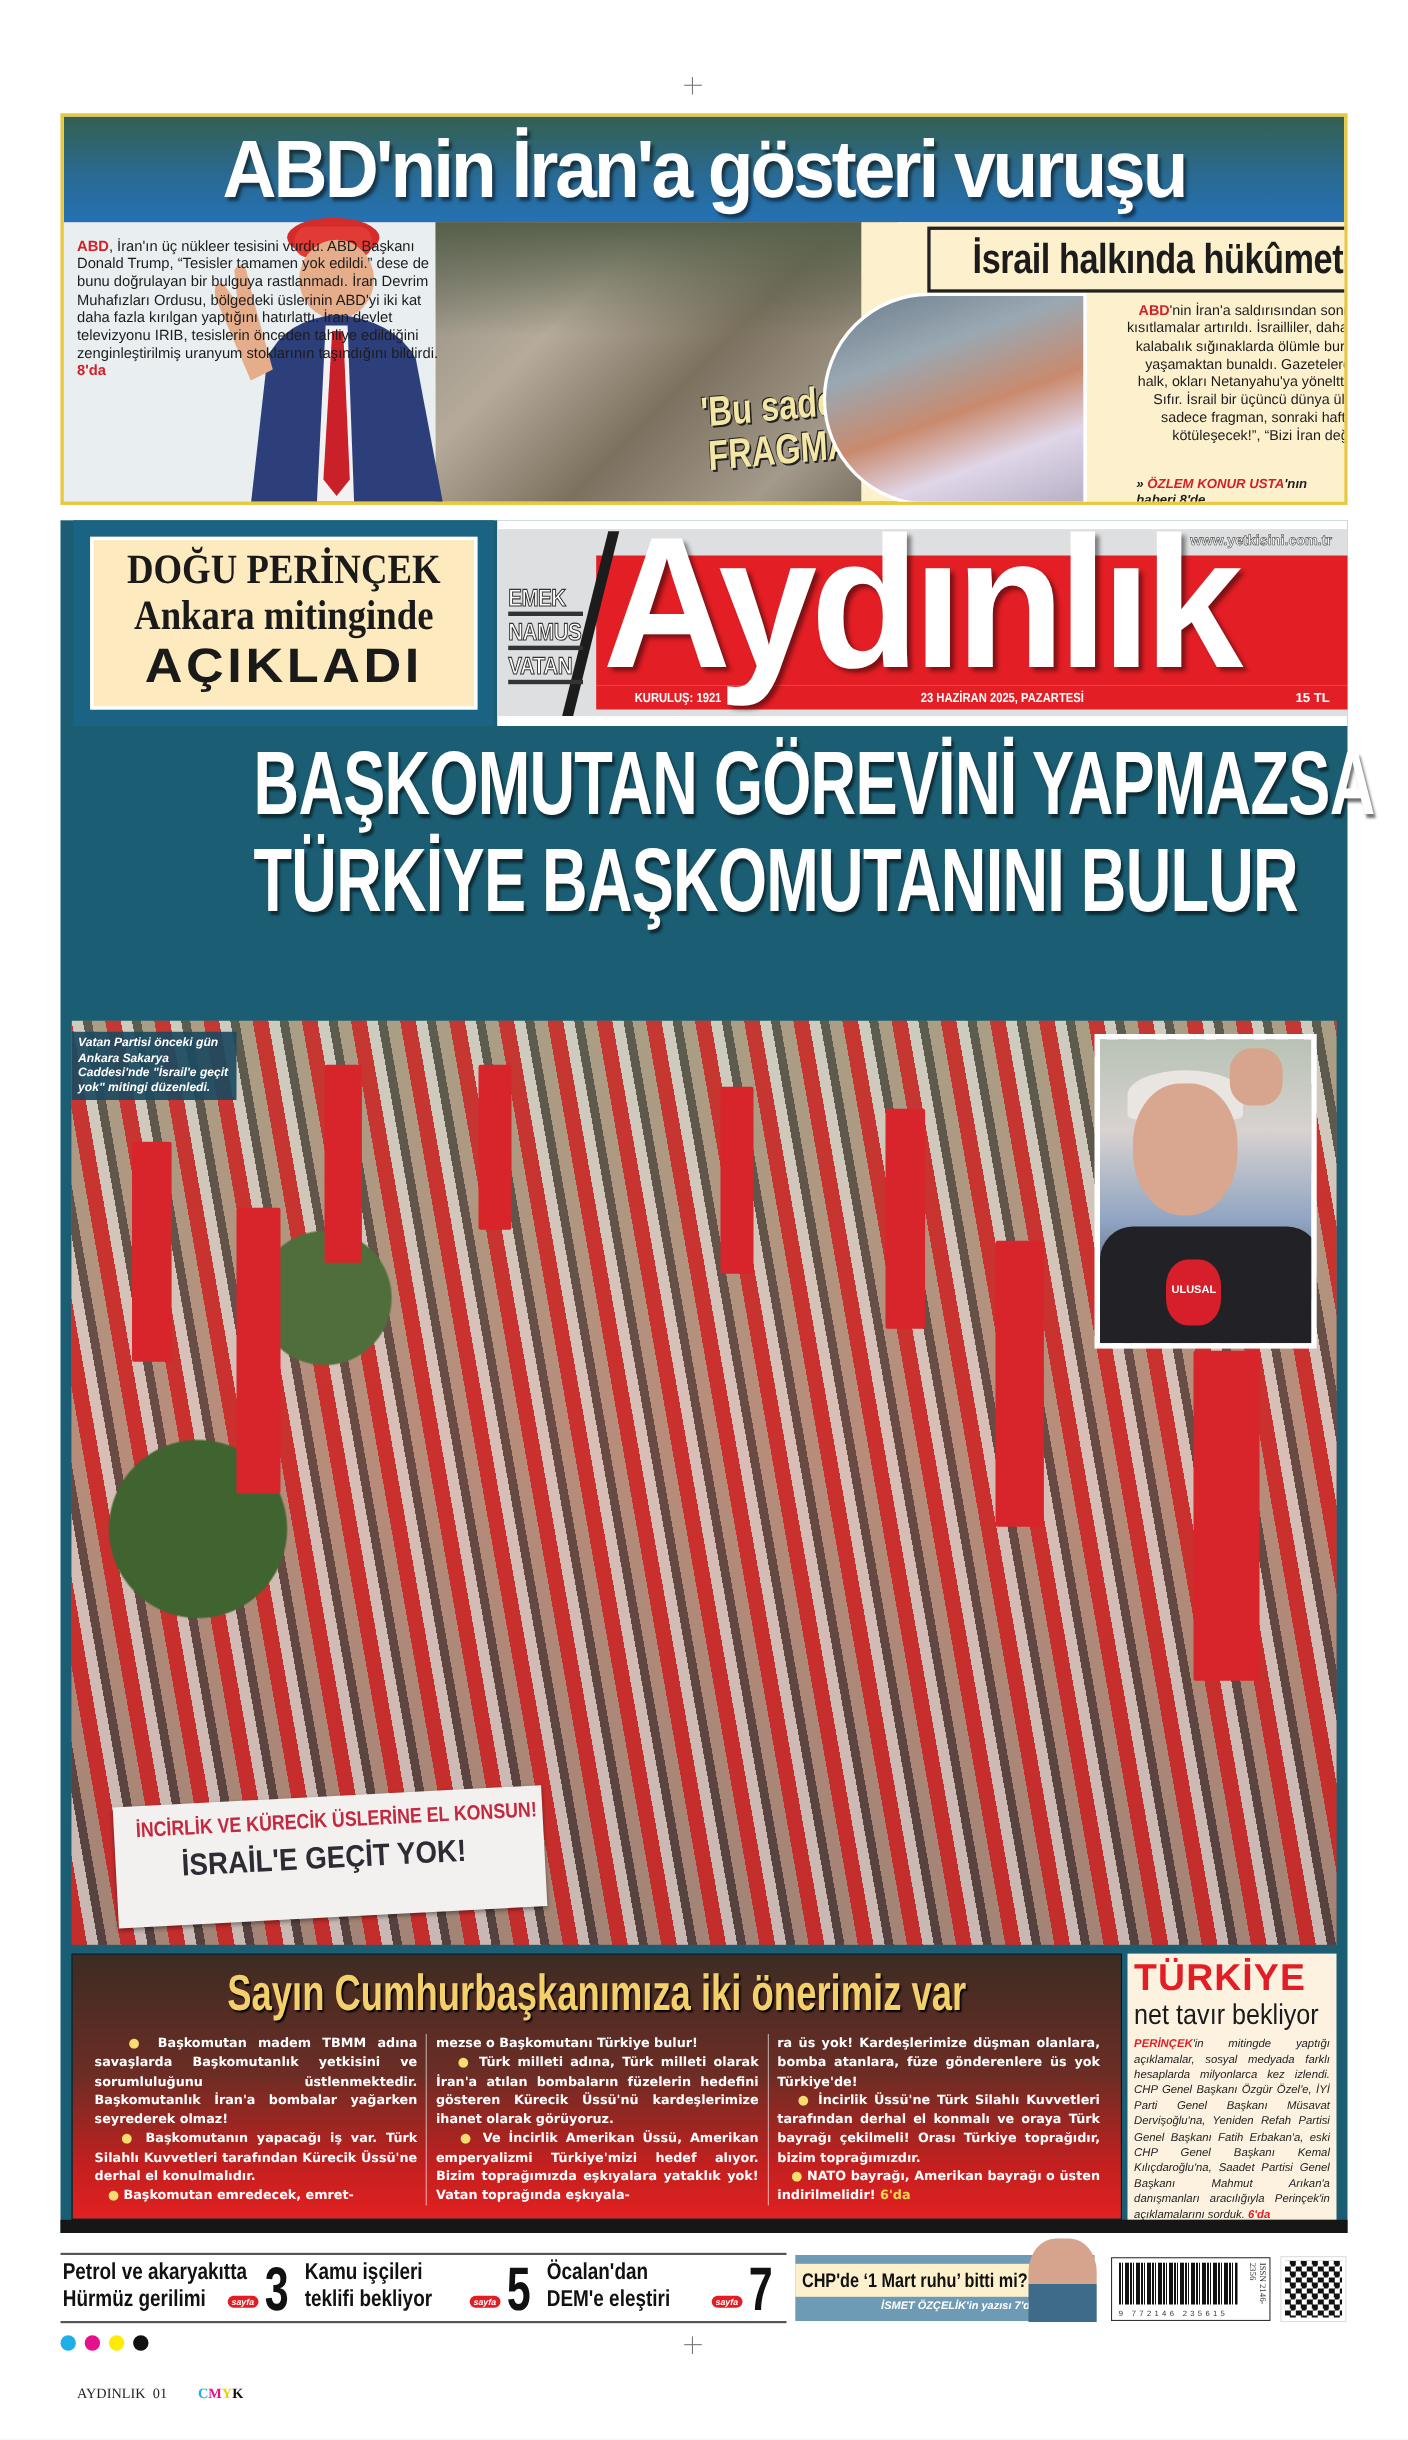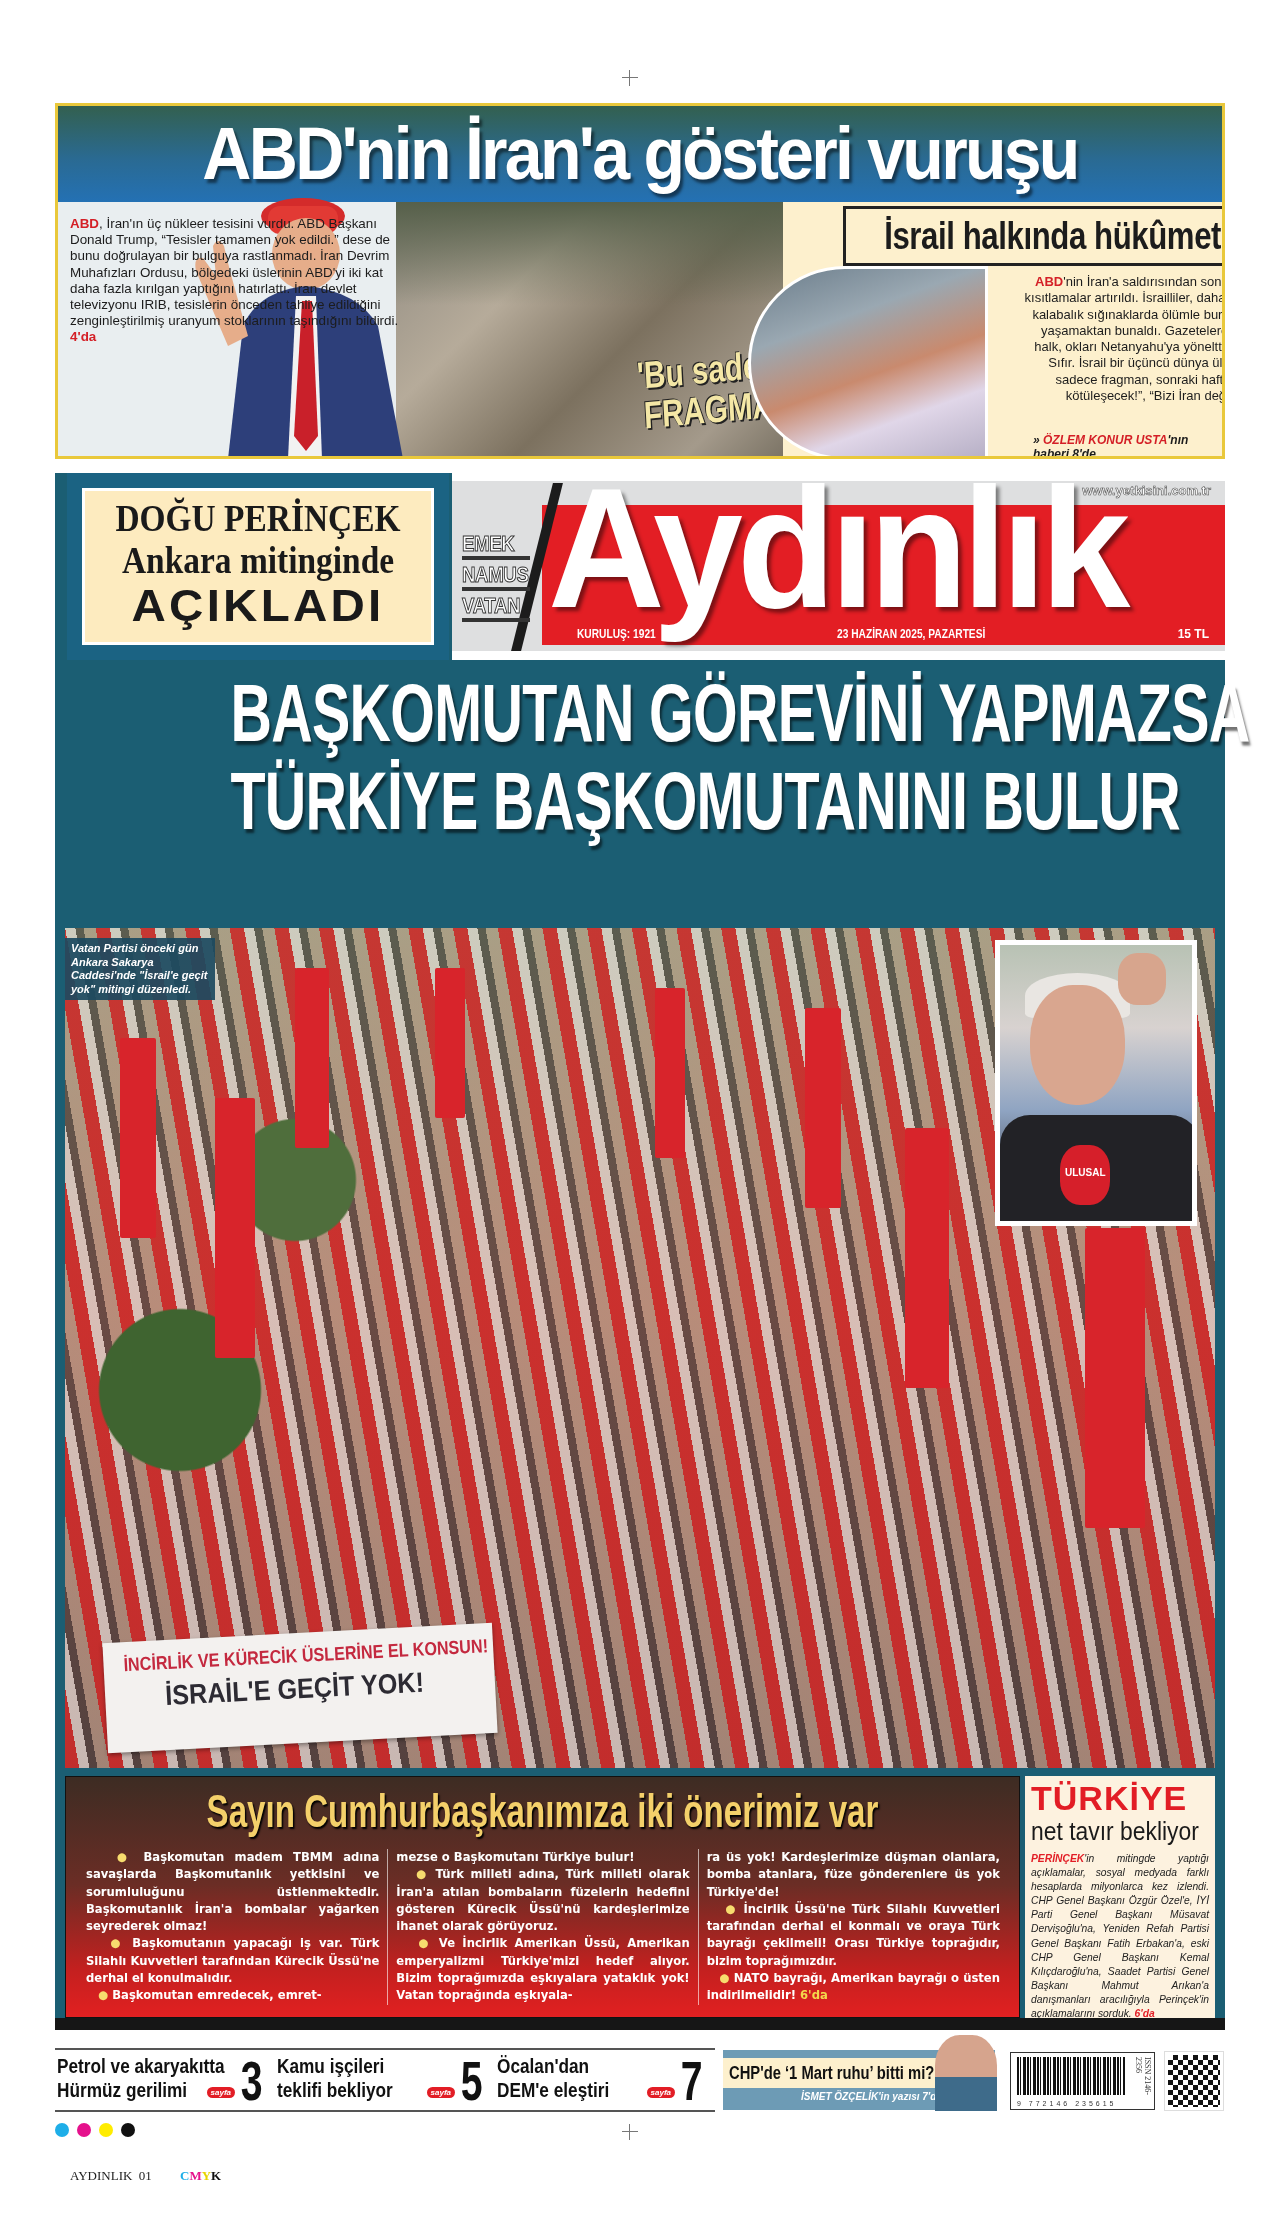--- a/index.html
+++ b/index.html
@@ -163,21 +163,21 @@
     <path d="M114 125 L124 125 L130 260 L118 275 L106 260 Z" fill="#c9202a"></path>
     <path d="M40 170 L8 95 Q5 80 15 82 L28 100 L25 70 Q30 60 36 70 L42 95 L60 160 Z" fill="#e6ad8a"></path>
   </svg>
   <div id="fragman-quote">
     <div>'Bu sadece</div>
     <div style="margin-left:6px;">FRAGMAN'</div>
   </div>
 
   <p id="top-left-text">
     <span class="lead">ABD</span><span>, İran'ın üç nükleer tesisini vurdu. ABD Başkanı Donald Trump, “Tesisler tamamen yok edildi.” dese de bunu doğrulayan bir bulguya rastlanmadı. İran Devrim Muhafızları Ordusu, bölgedeki üslerinin ABD'yi iki kat daha fazla kırılgan yaptığını hatırlattı. İran devlet televizyonu IRIB, tesislerin önceden tahliye edildiğini zenginleştirilmiş uranyum stoklarının taşındığını bildirdi.</span>
-    <span class="ref">4'da</span>
+    <span class="ref">8'da</span>
   </p>
 
   <div id="israel-box"></div>
   <div class="shelter-photo"></div>
   <div id="israel-title-box">
     <span id="israel-title">İsrail halkında hükûmete öfke</span>
   </div>
   <p id="israel-text">
     <span class="lead">ABD</span><span>'nin İran'a saldırısından sonra İsrail'de kısıtlamalar artırıldı. İsrailliler, daha şimdiden kalabalık sığınaklarda ölümle burun buruna yaşamaktan bunaldı. Gazetelere konuşan halk, okları Netanyahu'ya yöneltti: “Liderlik: Sıfır. İsrail bir üçüncü dünya ülkesi.”, “Bu sadece fragman, sonraki hafta daha da kötüleşecek!”, “Bizi İran değil Bibi yok edecek.”</span>
   </p>

